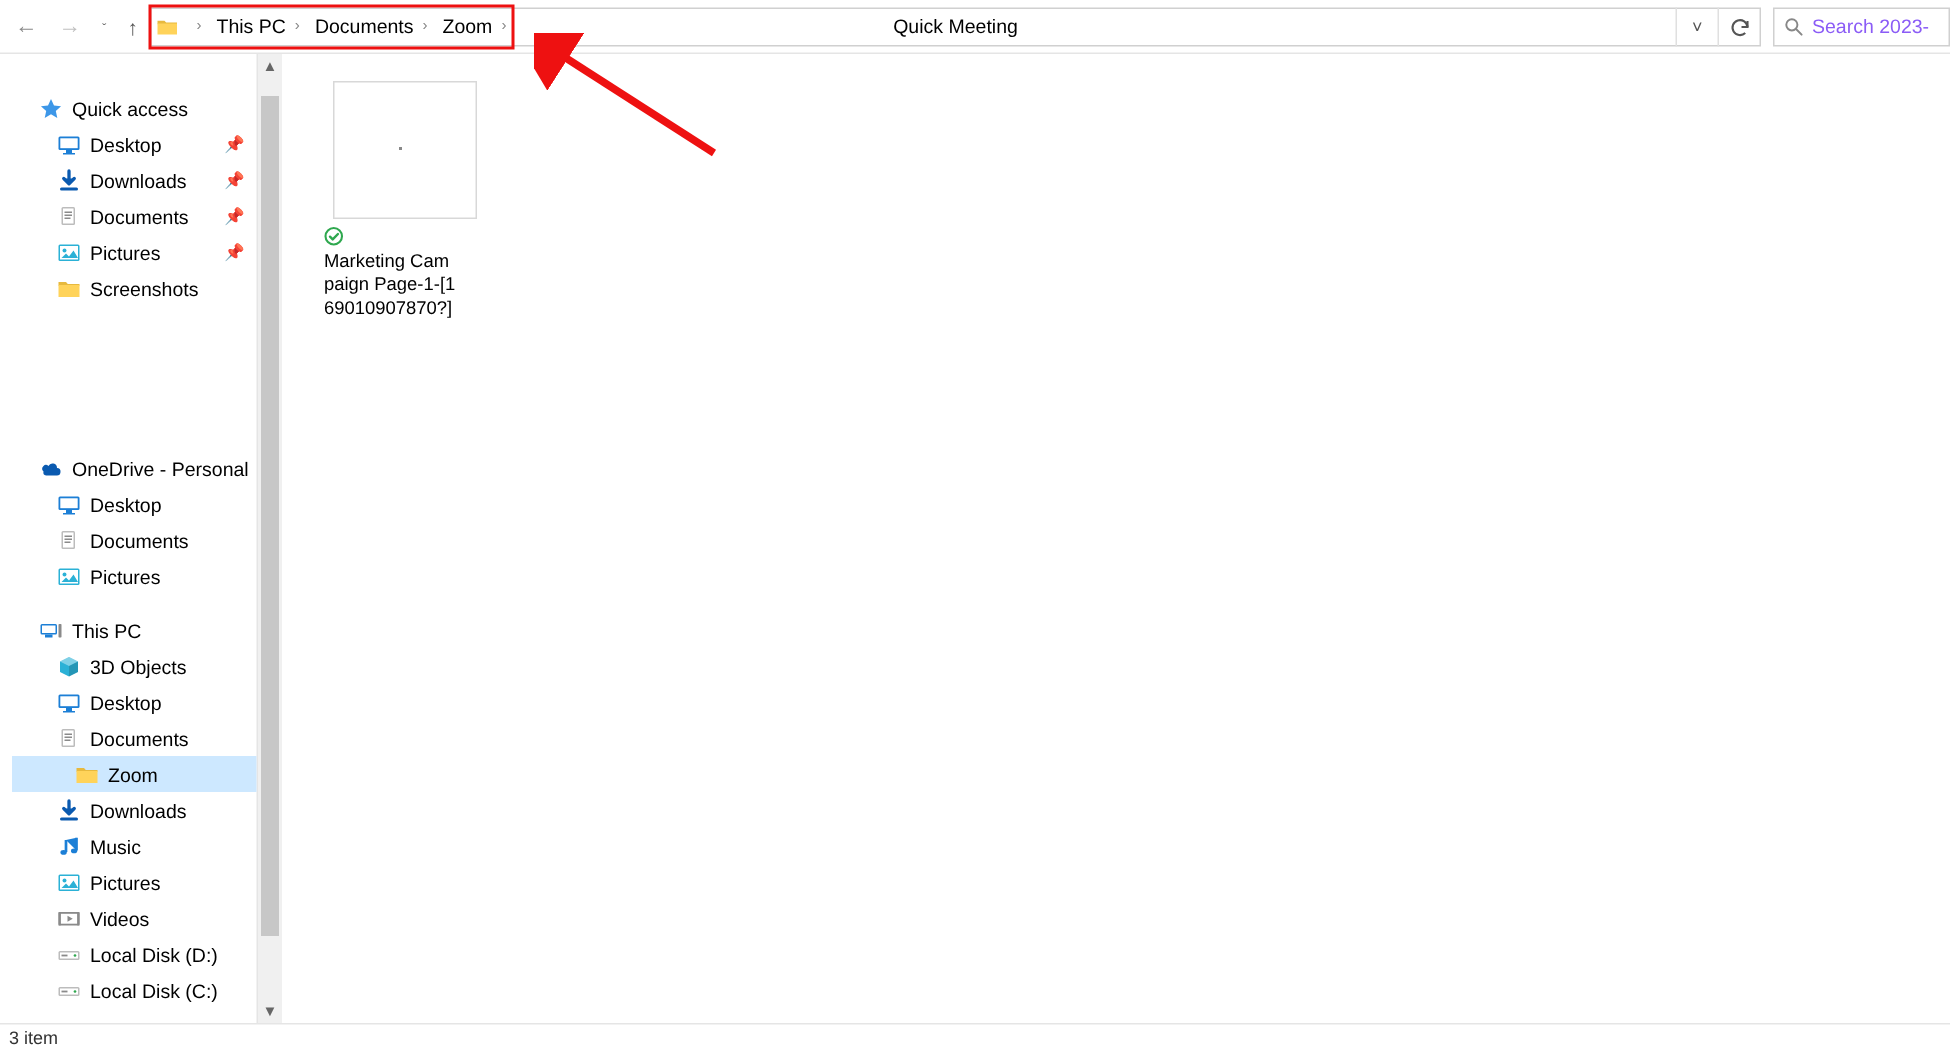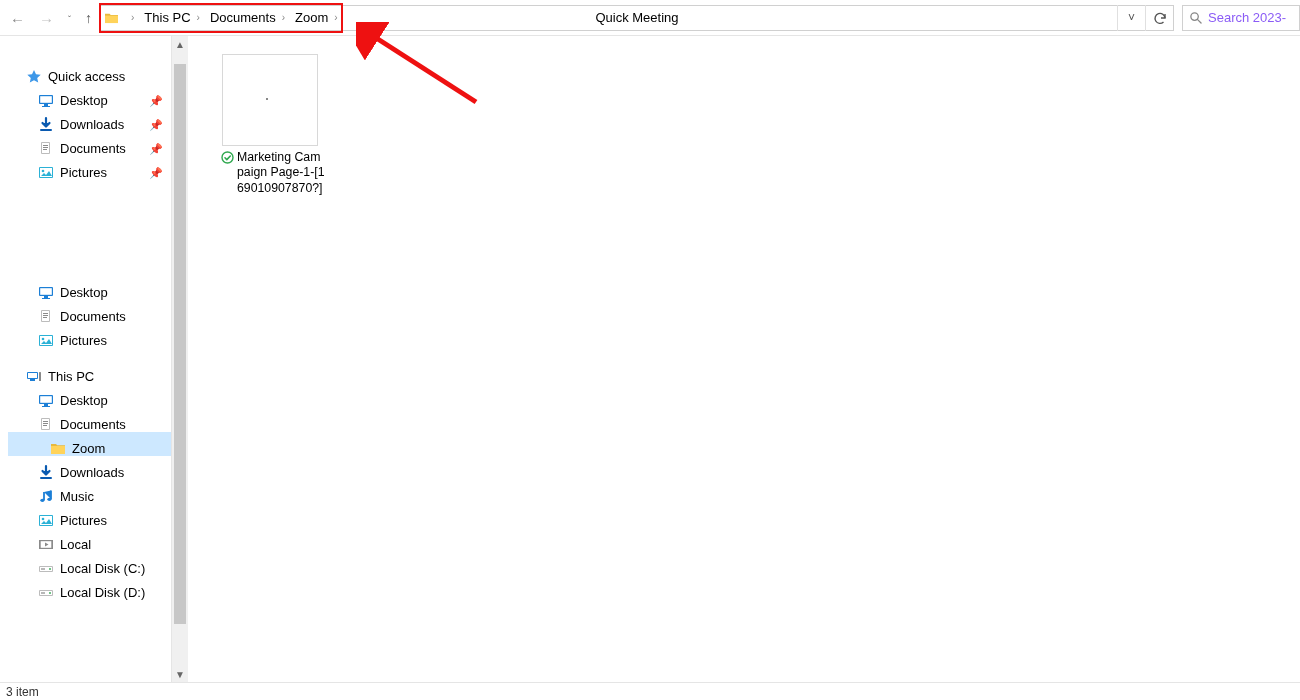--- a/index.html
+++ b/index.html
@@ -32,34 +32,34 @@
   
   .body { display:flex; height: calc(100% - 36px - 18px); }
   .sidebar { width: 172px; border-right: 1px solid #e5e5e5; position:relative; padding-top: 24px; }
   .sb-scroll { width:16px; background:#f0f0f0; position:relative; }
   .sb-scroll .thumb { position:absolute; left:2px; right:2px; top:28px; height:560px; background:#c7c7c7; }
   .sb-scroll .arrow { position:absolute; left:0; right:0; height:16px; display:flex; align-items:center; justify-content:center; color:#666; font-size:10px; }
   .sb-scroll .arrow.up { top:0; }
   .sb-scroll .arrow.down { bottom:0; }
 
   .tree { padding-left: 8px; }
-  .node { display:flex; align-items:flex-end; height:24px; padding-left: 18px; gap:6px; cursor:default; }
+  .node { display:flex; align-items:center; height:24px; padding-left: 18px; gap:6px; cursor:default; }
   .node.lvl1 { padding-left: 30px; }
   .node.lvl2 { padding-left: 42px; }
   .node.selected { background:#cde8ff; }
   .node .pin { margin-left:auto; margin-right:8px; color:#8a8a8a; font-size:11px; }
   .node svg, .node .ic { width:16px; height:16px; flex-shrink:0; }
   .spacer { height: 96px; }
   .spacer2 { height: 12px; }
 
   .content { flex:1; padding: 18px 0 0 22px; position:relative; }
   .fileitem { width: 120px; text-align:center; }
   .thumb-box { width:96px; height:92px; border:1px solid #d8d8d8; background:#fff; margin:0 auto 4px; position:relative; }
   .thumb-box .dot { position:absolute; left:43px; top:43px; width:2px; height:2px; background:#888; }
-  .fname { font-size:12.3px; line-height:1.25; display:flex; align-items:flex-start; justify-content:center; gap:3px; padding-left:6px; }
+  .fname { font-size:12.3px; line-height:1.25; display:flex; align-items:flex-start; justify-content:center; gap:3px; padding-left:6px;flex-direction:column; }
   .fname .synced { width:13px; height:13px; flex-shrink:0; margin-top:1px; }
   .fname .txt { text-align:left; max-width:88px; word-break:break-all; }
 
   .statusbar { height:18px; border-top:1px solid #e5e5e5; font-size:12px; color:#333; padding-left:6px; display:flex; align-items:center; }
 
   
   .ann-arrow { position:absolute; left:356px; top:22px; pointer-events:none; }
 
   
   .c-yellow { fill:#ffd35a; }
@@ -238,23 +238,35 @@
           <span>Documents</span>
           <span class="pin">📌</span>
         </div>
       <div class="node lvl1">
           <svg viewBox="0 0 16 14">
             <use href="#i-pictures"></use>
           </svg>
           <span>Pictures</span>
           <span class="pin">📌</span>
         </div>
+      <div class="node lvl1">
+          <svg viewBox="0 0 16 14">
+            <use href="#i-folder"></use>
+          </svg>
+          <span>Screenshots</span>
+        </div>
 
       <div class="spacer"></div>
 
+      <div class="node">
+          <svg viewBox="0 0 16 14">
+            <use href="#i-cloud"></use>
+          </svg>
+          <span>OneDrive - Personal</span>
+        </div>
       <div class="node lvl1">
           <svg viewBox="0 0 16 14">
             <use href="#i-desktop"></use>
           </svg>
           <span>Desktop</span>
         </div>
       <div class="node lvl1">
           <svg viewBox="0 0 16 14">
             <use href="#i-documents"></use>
           </svg>
@@ -270,20 +282,26 @@
       <div class="spacer2"></div>
 
       <div class="node">
           <svg viewBox="0 0 16 14">
             <use href="#i-pc"></use>
           </svg>
           <span>This PC</span>
         </div>
       <div class="node lvl1">
           <svg viewBox="0 0 16 14">
+            <use href="#i-3d"></use>
+          </svg>
+          <span>3D Objects</span>
+        </div>
+      <div class="node lvl1">
+          <svg viewBox="0 0 16 14">
             <use href="#i-desktop"></use>
           </svg>
           <span>Desktop</span>
         </div>
       <div class="node lvl1">
           <svg viewBox="0 0 16 14">
             <use href="#i-documents"></use>
           </svg>
           <span>Documents</span>
         </div>
@@ -308,33 +326,33 @@
       <div class="node lvl1">
           <svg viewBox="0 0 16 14">
             <use href="#i-pictures"></use>
           </svg>
           <span>Pictures</span>
         </div>
       <div class="node lvl1">
           <svg viewBox="0 0 16 14">
             <use href="#i-videos"></use>
           </svg>
-          <span>Local</span>
+          <span>Videos</span>
         </div>
       <div class="node lvl1">
           <svg viewBox="0 0 16 14">
             <use href="#i-drive"></use>
           </svg>
+          <span>Local Disk (D:)</span>
+        </div>
+      <div class="node lvl1">
+          <svg viewBox="0 0 16 14">
+            <use href="#i-drive"></use>
+          </svg>
           <span>Local Disk (C:)</span>
-        </div>
-      <div class="node lvl1">
-          <svg viewBox="0 0 16 14">
-            <use href="#i-drive"></use>
-          </svg>
-          <span>Local Disk (D:)</span>
         </div>
     </div>
   </div>
 
   <div class="sb-scroll">
     <div class="arrow up">▲</div>
     <div class="thumb"></div>
     <div class="arrow down">▼</div>
   </div>
 

